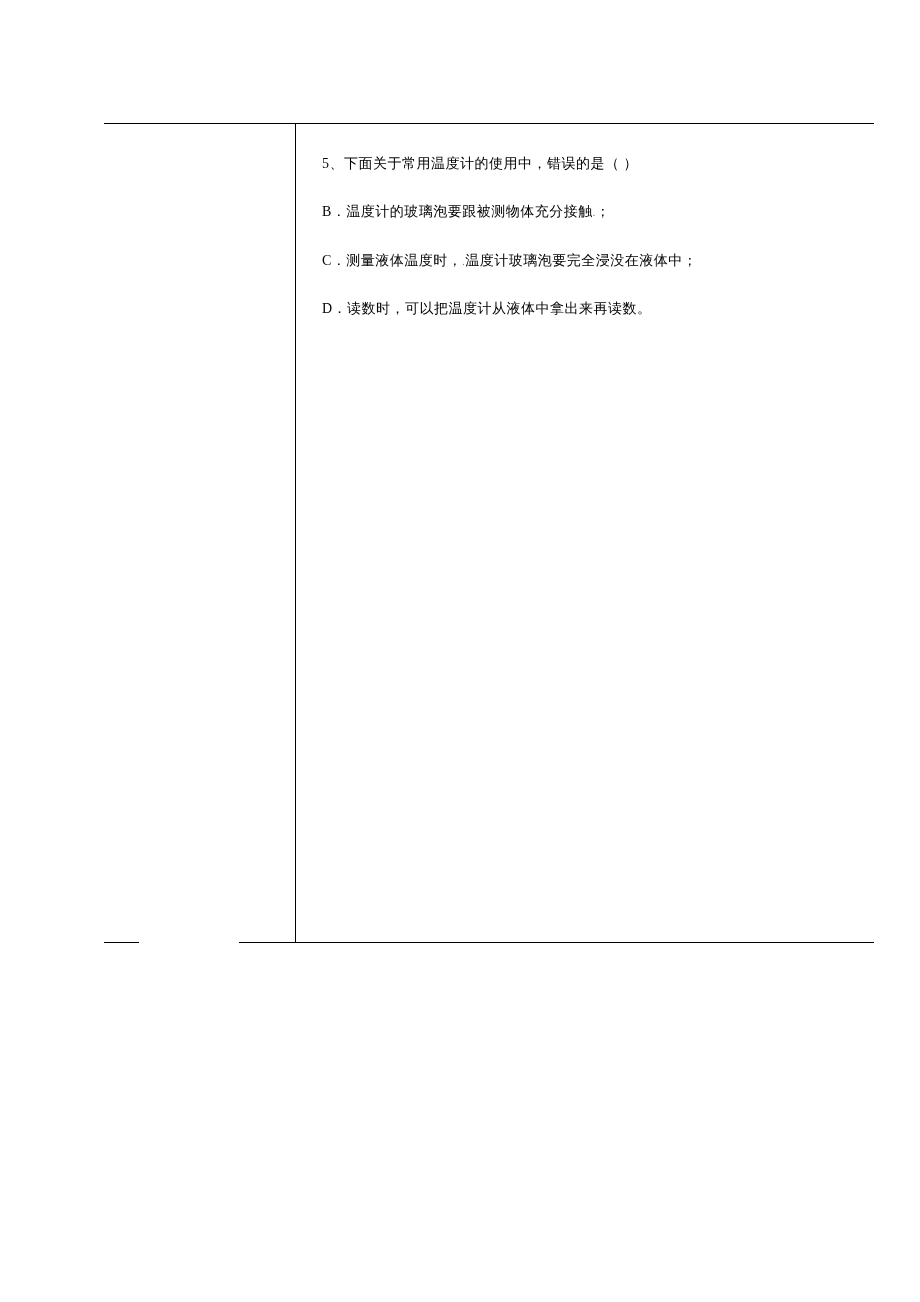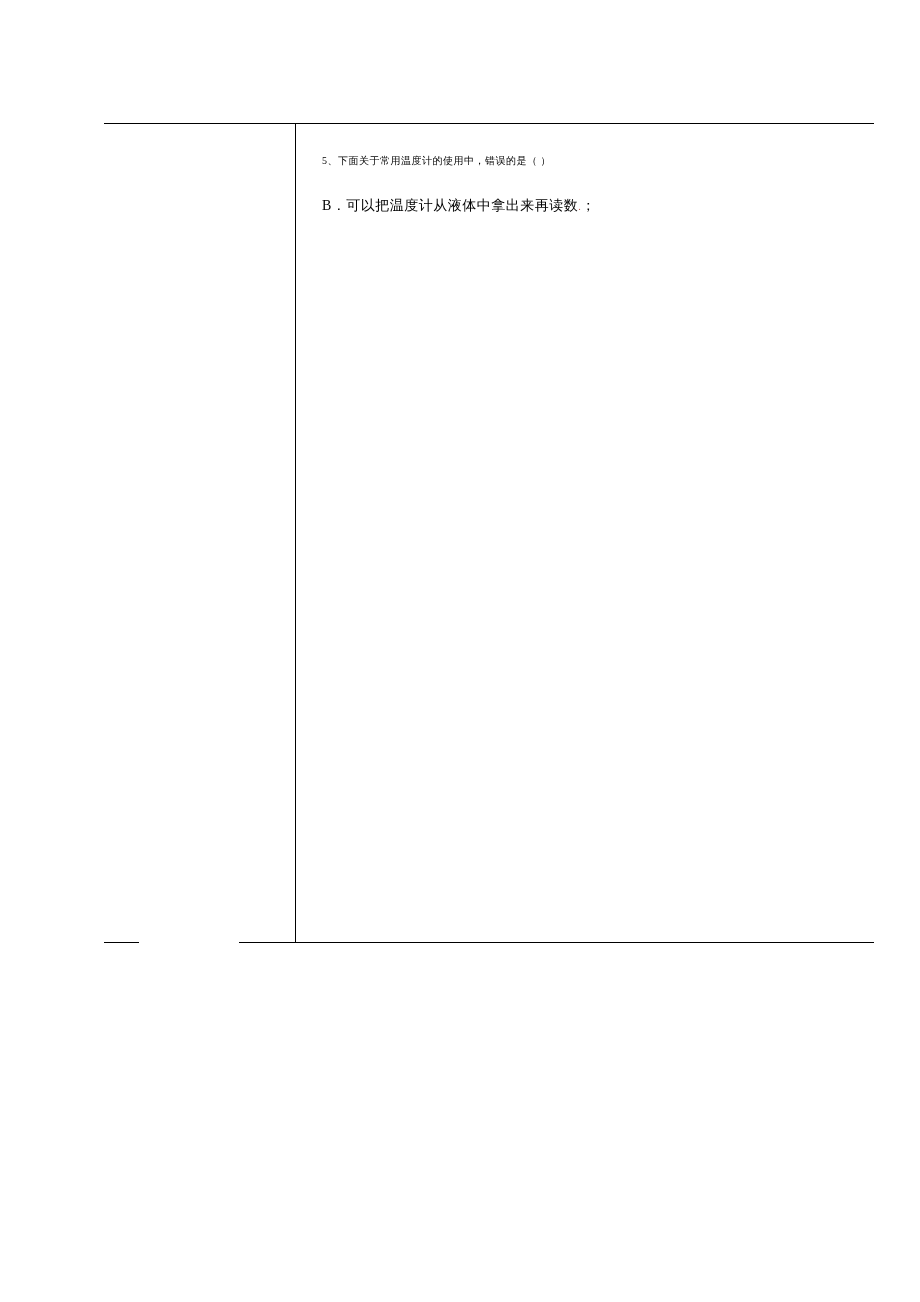--- a/index.html
+++ b/index.html
@@ -37,21 +37,21 @@
       height: 820px;
       background: #000;
     }
     .content-area {
       position: absolute;
       top: 30px;
       left: 218px;
       width: 540px;
     }
     .question-line {
-      font-size: 10px;
+      font-size: 14px;
       line-height: 1.6;
       color: #000;
       margin-bottom: 26px;
       letter-spacing: 0.5px;
     }
     .option-line {
       font-size: 14px;
       line-height: 1.6;
       color: #000;
       margin-bottom: 26px;
@@ -83,19 +83,23 @@
 
 <div class="page-container">
   <div class="top-line"></div>
   <div class="vertical-line"></div>
 
   <div class="content-area">
     <div class="question-line">
       <span>5、</span><span>下面关于常用温度计的使用中，错误的是（   ）</span>
     </div>
     <div class="option-line">
-      <span>B．可以把温度计从液体中拿出来再读数</span><span class="small-dot">.</span><span>；</span>
+      <span>B．温度计的玻璃泡要跟被测物体充分接触</span><span class="small-dot">.</span><span>；</span>
     </div>
+    <div class="option-line">
+      <span>C．测量液体温度时，</span><span class="small-dot">.</span><span>温度计玻璃泡要完全浸没在液体中；</span>
+    </div>
+    <div class="option-line">D．读数时，可以把温度计从液体中拿出来再读数。</div>
   </div>
 
   <div class="bottom-segment-left"></div>
   <div class="bottom-segment-right"></div>
 </div>
 
 </body></html>

